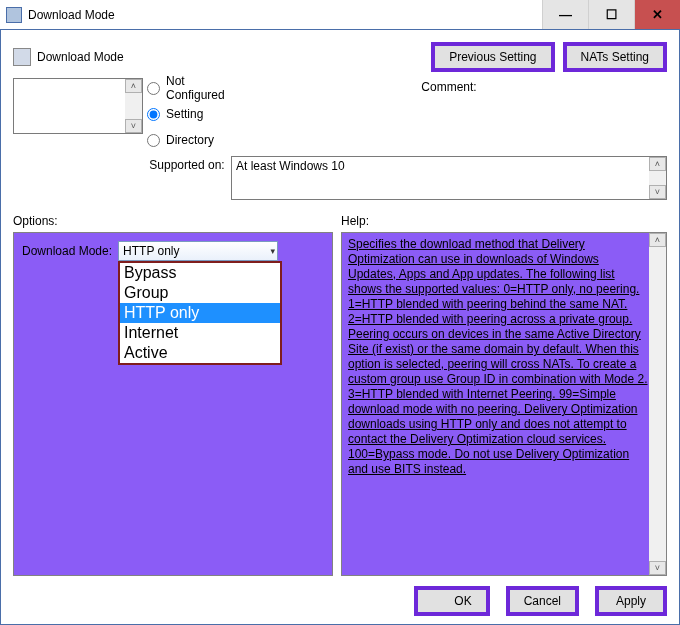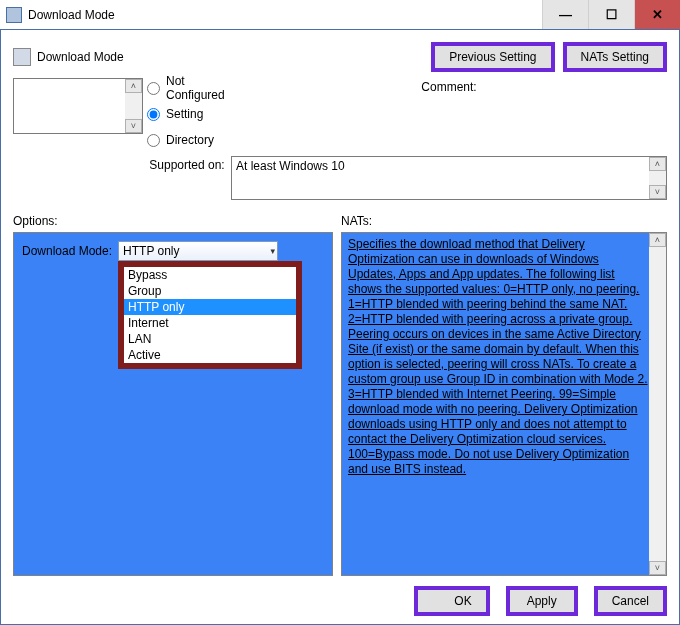--- a/index.html
+++ b/index.html
@@ -98,41 +98,41 @@
     font-size:9px;line-height:12px;text-align:center;color:#555;
   }
   
   .labels-row{ display:flex; margin-top:14px; margin-bottom:4px;}
   .labels-row .left{width:328px;}
   .panes {
     display:flex; gap:8px; flex:1; min-height:0;
   }
   .pane {
     border:1px solid #828282;
-    background:#3b82f6;
+    background:#8b5cf6;
     flex:1;
     position:relative;
     overflow:hidden;
   }
   .pane.left{flex:0 0 320px; padding:8px;}
   .opt-row{display:flex;align-items:center;gap:6px;}
   .combo{
     width:160px;height:20px;border:1px solid #7a9ac0;
     background:linear-gradient(#fff,#eaf1fb);
     display:flex;align-items:center;justify-content:space-between;
     padding:0 2px 0 4px;font-size:12px;
   }
   .combo .tri{font-size:9px;color:#333;}
   .dropdown{
     position:absolute;
     left:104px; top:28px;
-    width:184px;
-    border:6px solid #7f1d1d;
+    width:164px;
+    border:2px solid #7f1d1d;
     background:#fff;
-    font-size:12px;
+    font-size:16px;
   }
   .dropdown div{padding:1px 4px;}
   .dropdown .sel{background:#1e90ff;color:#fff;}
   .help-body{
     position:absolute;inset:0;
     padding:4px 18px 4px 6px;
     font-size:12px;
     line-height:1.25;
     overflow:hidden;
     text-decoration:underline;
@@ -201,52 +201,51 @@
       <div class="textarea-body">At least Windows 10</div>
       <div class="sb-v">
         <div class="sb-btn">˄</div>
         <div class="sb-btn">˅</div>
       </div>
     </div>
   </div>
 
   <div class="labels-row">
     <div class="left">Options:</div>
-    <div>NATs:</div>
+    <div>Help:</div>
   </div>
 
   <div class="panes">
 
     <div class="pane left">
       <div class="opt-row">
         <span>Download Mode:</span>
         <div class="combo">
           <span>HTTP only</span>
           <span class="tri">▾</span>
         </div>
       </div>
 
       <div class="dropdown">
         <div>Bypass</div>
         <div>Group</div>
         <div class="sel">HTTP only</div>
         <div>Internet</div>
-        <div>LAN</div>
         <div>Active</div>
       </div>
     </div>
 
     <div class="pane">
       <div class="help-body">Specifies the download method that Delivery Optimization can use in downloads of Windows Updates, Apps and App updates. The following list shows the supported values: 0=HTTP only, no peering. 1=HTTP blended with peering behind the same NAT. 2=HTTP blended with peering across a private group. Peering occurs on devices in the same Active Directory Site (if exist) or the same domain by default. When this option is selected, peering will cross NATs. To create a custom group use Group ID in combination with Mode 2. 3=HTTP blended with Internet Peering. 99=Simple download mode with no peering. Delivery Optimization downloads using HTTP only and does not attempt to contact the Delivery Optimization cloud services. 100=Bypass mode. Do not use Delivery Optimization and use BITS instead.</div>
       <div class="help-sb">
         <div class="sb-btn">˄</div>
         <div class="sb-btn">˅</div>
       </div>
     </div>
   </div>
 
   <div class="footer">
     <button class="btn" style="min-width:72px;padding-left:36px;">OK</button>
+    <button class="btn" style="min-width:72px;">Cancel</button>
     <button class="btn" style="min-width:72px;">Apply</button>
-    <button class="btn" style="min-width:72px;">Cancel</button>
   </div>
 
 </div>
 
 </body></html>

